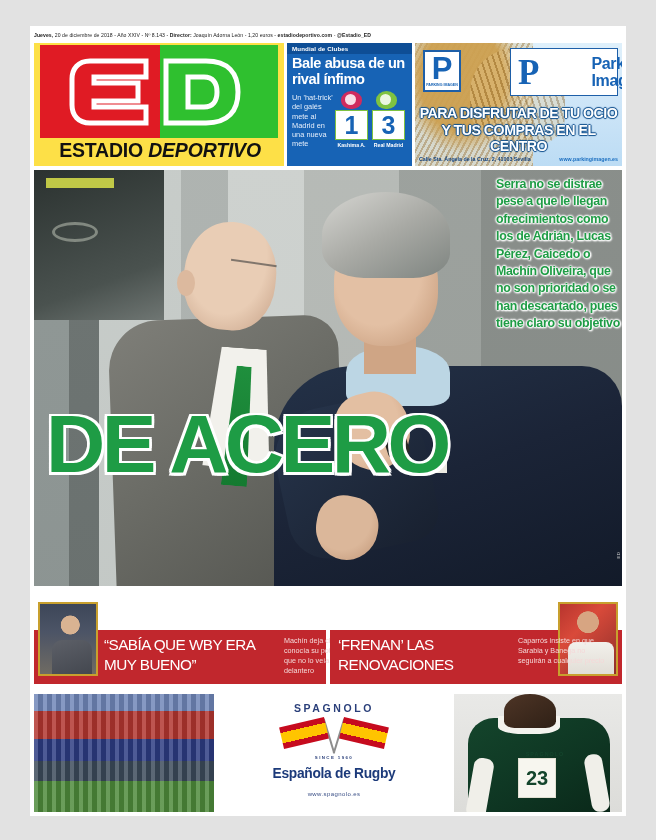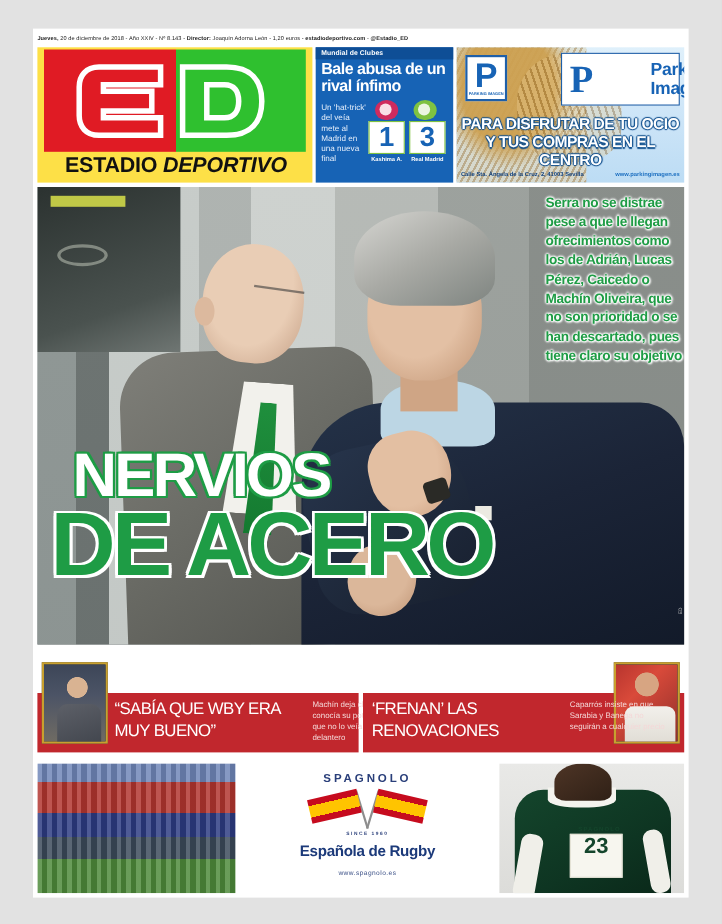--- a/index.html
+++ b/index.html
@@ -415,23 +415,23 @@
   .jacket-head {
     position: absolute; left: 50px; top: 0px; width: 52px; height: 34px;
     background: linear-gradient(150deg,#4e3526 0%,#2f2016 100%);
     border-radius: 50% 50% 20% 20%;
   }
   .jacket-collar {
     position: absolute; left: 44px; top: 22px; width: 62px; height: 18px;
     background: #f4f3ee; border-radius: 0 0 40% 40%;
   }
   .jacket-patch {
-    position: absolute; left: 50px; top: 40px; width: 48px; height: 40px;
+    position: absolute; left: 50px; top: 40px; width: 38px; height: 40px;
     background: #f7f6ef; border: 1px solid #e2e0d2;
-    display: flex; align-items: flex-start; justify-content: center;
+    display: flex; align-items: center; justify-content: center;
   }
   .jacket-patch-arc {
     position: absolute; top: -8px; left: 0; width: 52px;
     text-align: center; font-size: 5.4px; font-weight: bold;
     color: #14452c; letter-spacing: 1px;
   }
   .jacket-num {
     font-size: 20px; font-weight: bold; color: #14452c; line-height: 20px;
   }
   .ad-center {
@@ -502,21 +502,21 @@
       </div>
       <div class="logo-word">
         <span class="lw1">ESTADIO</span>
         <span class="lw2">DEPORTIVO</span>
       </div>
     </div>
 
     <div class="clubes">
       <div class="clubes-kicker">Mundial de Clubes</div>
       <div class="clubes-head">Bale abusa de un rival ínfimo</div>
-      <div class="clubes-deck">Un 'hat-trick' del veía mete al Madrid en una nueva final</div>
+      <div class="clubes-deck">Un 'hat-trick' del galés mete al Madrid en una nueva mete</div>
       <div class="scorewrap">
         <div class="crest c1">
           <div class="crest-body"></div>
           <div class="crest-inner"></div>
         </div>
         <div class="crest c2">
           <div class="crest-body"></div>
           <div class="crest-inner"></div>
         </div>
         <div class="scorebox s1">1</div>
@@ -574,21 +574,20 @@
     <div class="m2-watch"></div>
     <div class="m2-hand2"></div>
     <div class="m2-logo"></div>
 
     <div class="photo-credit">ED</div>
   </div>
 
   <div class="sidetext">Serra no se distrae pese a que le llegan ofrecimientos como los de Adrián, Lucas Pérez, Caicedo o Machín Oliveira, que no son prioridad o se han descartado, pues tiene claro su objetivo</div>
 
   <div class="headline">
-    <div class="hl1">NERVIOS</div>
     <div class="hl2">DE ACERO</div>
   </div>
 
   <div class="stories">
     <div class="story s-left">
       <div class="story-thumb">
         <div class="thumb-machin"></div>
       </div>
       <div class="story-head">“SABÍA QUE WBY ERA MUY BUENO”</div>
       <div class="story-deck">Machín deja claro que conocía su potencial, pero que no lo veía como único delantero</div>

